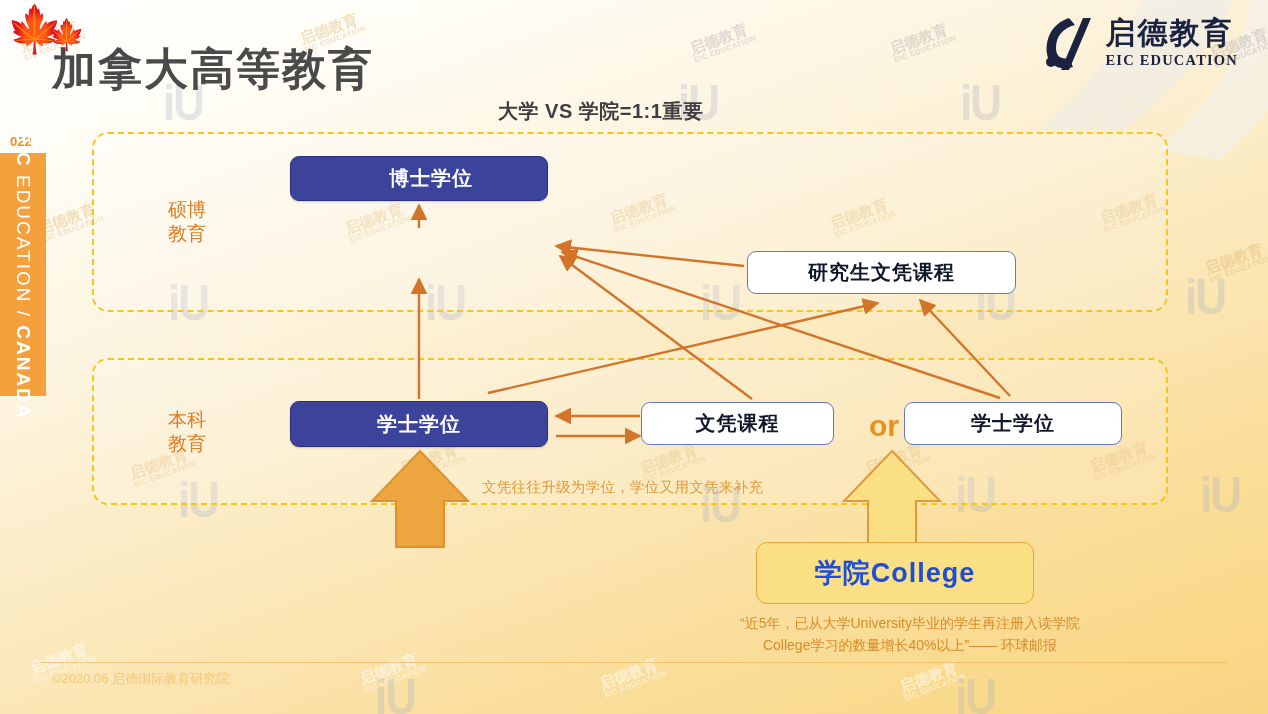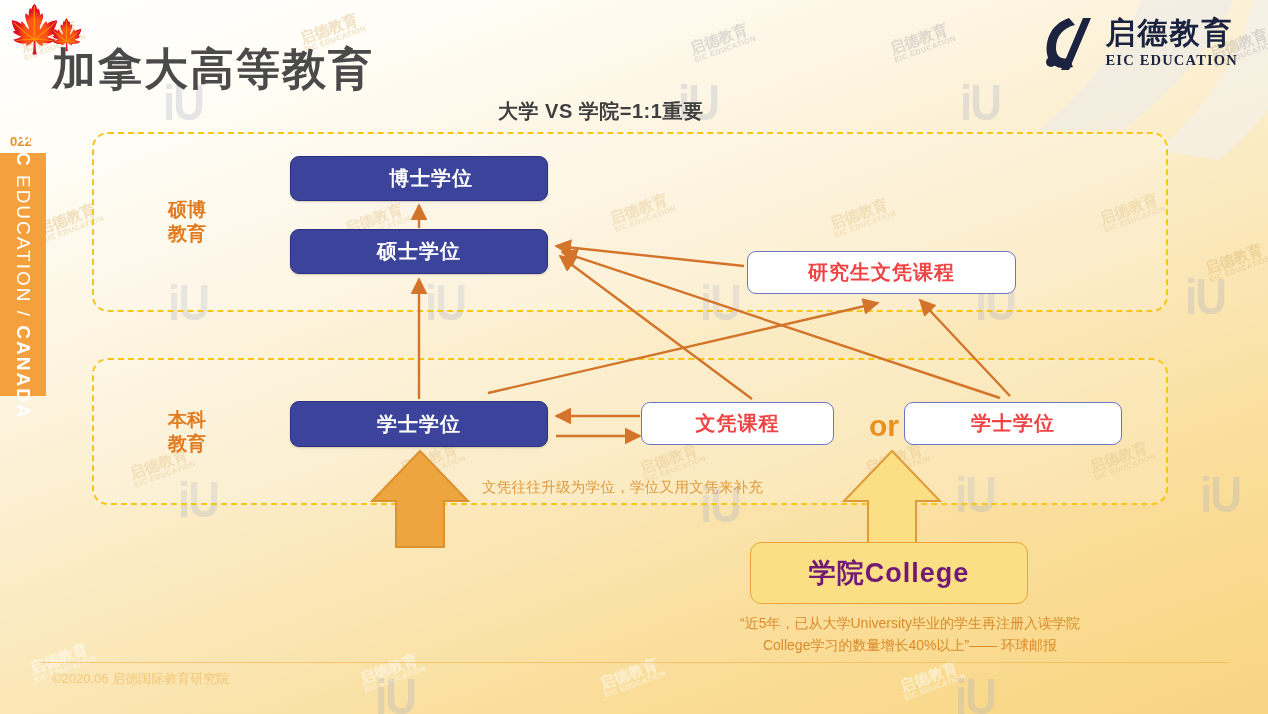--- a/index.html
+++ b/index.html
@@ -93,41 +93,41 @@
     position: absolute;
     border: 2px dashed #f5c518;
     border-radius: 16px;
     background: rgba(255,255,255,0.18);
   }
   #panel-grad { left: 92px; top: 132px;  width: 1076px; height: 180px; }
   #panel-under{ left: 92px; top: 358px;  width: 1076px; height: 147px; }
 
   .stage-label {
     position: absolute;
-    font-size: 19px; font-weight: bold; color: #e07b1f;
+    font-size: 19px; font-weight: normal; color: #e07b1f;
     line-height: 1.25; text-align: center;
   }
   #label-grad  { left: 155px; top: 198px; width: 64px; }
   #label-under { left: 155px; top: 408px; width: 64px; }
 
   
   .node {
     position: absolute;
     display: flex; align-items: center; justify-content: center;
     border-radius: 9px;
     font-size: 20px; font-weight: bold;
     letter-spacing: 1px;
   }
   .node.blue  { background: #3c439b; color: #ffffff; border: 1.5px solid #2b3180;
                 box-shadow: 0 1px 2px rgba(0,0,0,.18); }
-  .node.white { background: #ffffff; color: #ef4444; border: 1.8px solid #6a76c4; }
+  .node.white { background: #ffffff; color: #0f172a; border: 1.8px solid #6a76c4; }
   .node.orange{ background: #f0a340; color: #ffffff; border: 1.5px solid #e3952f;
                 font-size: 27px; border-radius: 11px; }
-  .node.yellow{ background: #fbdf84; color: #701a75; border: 1.8px solid #eaa43b;
-                font-size: 27px; border-radius: 11px; }
+  .node.yellow{ background: #fbdf84; color: #1d4ed8; border: 1.8px solid #eaa43b;
+                font-size: 27px; border-radius: 11px; margin-left: 6px; }
 
   #node-phd     { left: 290px; top: 156px; width: 258px; height: 45px; padding-left: 24px; }
   #node-master  { left: 290px; top: 229px; width: 258px; height: 45px; }
   #node-pgdip   { left: 747px; top: 251px; width: 269px; height: 43px; }
   #node-bachelor{ left: 290px; top: 401px; width: 258px; height: 46px; }
   #node-diploma { left: 641px; top: 402px; width: 193px; height: 43px; }
   #node-bach2   { left: 904px; top: 402px; width: 218px; height: 43px; }
   #or-label {
     position: absolute; left: 869px; top: 409px;
     font-size: 30px; font-weight: bold; color: #e9901f;
@@ -277,21 +277,20 @@
   </svg>
 
   <svg style="position:absolute;left:368px;top:449px;width:104px;height:100px;" viewBox="0 0 104 100">
     <path d="M52 2 L100 52 L76 52 L76 98 L28 98 L28 52 L4 52 Z" fill="#eda53f" stroke="#dd9230" stroke-width="2"></path>
   </svg>
   <svg style="position:absolute;left:840px;top:449px;width:104px;height:100px;" viewBox="0 0 104 100">
     <path d="M52 2 L100 52 L76 52 L76 98 L28 98 L28 52 L4 52 Z" fill="#fbdf84" stroke="#e19a3a" stroke-width="2"></path>
   </svg>
 
   <div class="node blue" id="node-phd">博士学位</div>
-  <div class="node blue" id="node-master">硕士学位</div>
   <div class="node white" id="node-pgdip">研究生文凭课程</div>
   <div class="node blue" id="node-bachelor">学士学位</div>
   <div class="node white" id="node-diploma">文凭课程</div>
   <div class="node white" id="node-bach2">学士学位</div>
   <div id="or-label">or</div>
   <div class="node yellow" id="node-college">学院College</div>
 
   <div id="note-upgrade">文凭往往升级为学位，学位又用文凭来补充</div>
   <div id="quote">
     <div>“近5年，已从大学University毕业的学生再注册入读学院</div>

